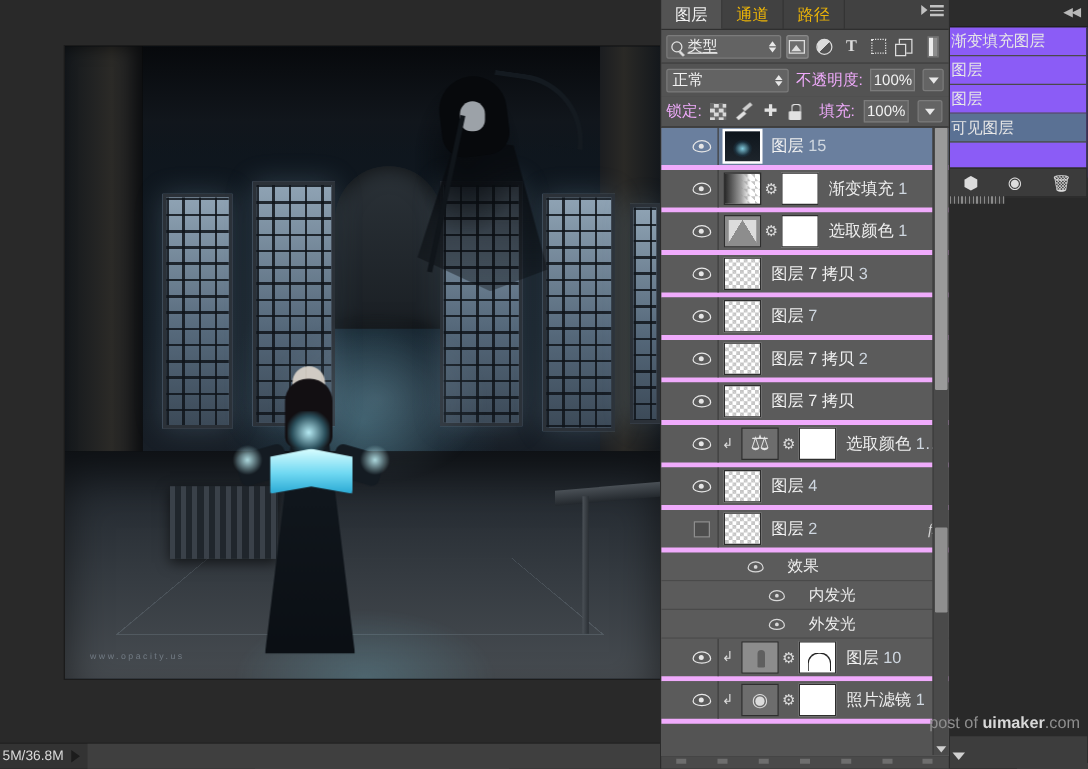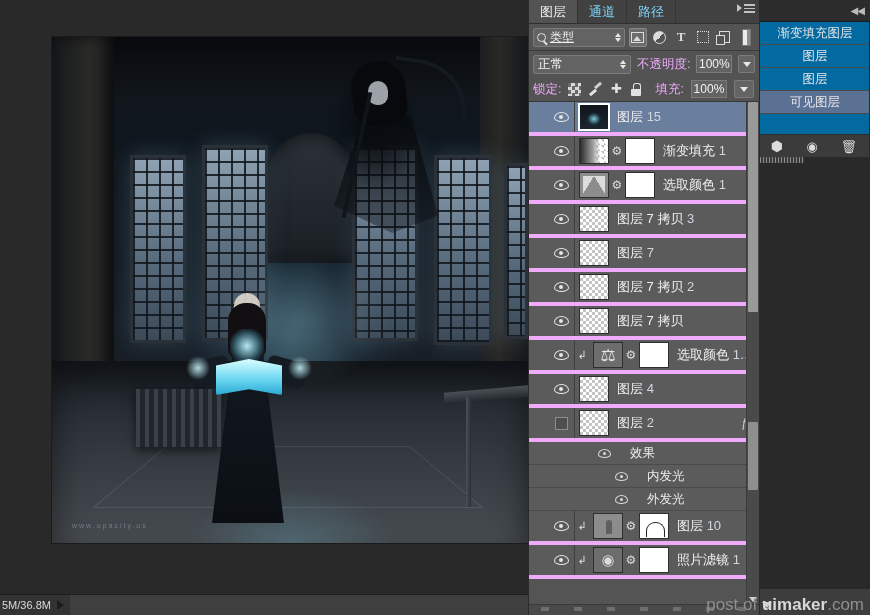--- a/index.html
+++ b/index.html
@@ -136,23 +136,22 @@
     display:flex; align-items:center;
   }
   #status-text { padding-left:2px; color:#d9d9d9; font-size:11px; }
   #status-arrow { margin-left:6px; width:0;height:0;
     border-left:7px solid #1c1c1c; border-top:5px solid transparent; border-bottom:5px solid transparent; }
   #status-well { flex:1; height:21px; background:#3f3f3f; margin-left:6px; }
 
   
   #bg-menu {
     position:absolute; left:758px; top:22px; width:112px; height:120px;
-    background:#0369a1; border:1px solid #2a2a2a; border-top:none;
+    background:#8b5cf6; border:1px solid #2a2a2a; border-top:none;
     overflow:hidden;
-    text-align:center;
   }
   .bg-menu-item {
     height:23px; line-height:23px; padding-left:2px; white-space:nowrap;
     color:#e6e6e6; font-size:12.5px; border-bottom:1px solid #4a4a4a;
     overflow:hidden;
   }
   .bg-menu-item.sel { background:#5a7194; }
 
   #bg-panel-btns {
     position:absolute; left:758px; top:134px; width:112px; height:24px;
@@ -183,21 +182,21 @@
     border-left:1px solid #2b2b2b; border-right:1px solid #2b2b2b;
     display:flex; flex-direction:column;
     overflow:hidden;
   }
   
   #panel-tabs {
     height:24px; background:#414141; display:flex; align-items:stretch;
     border-bottom:1px solid #2f2f2f; position:relative;
   }
   .panel-tab {
-    padding:0 11px; display:flex; align-items:center; font-size:13px; color:#7dd3fc;
+    padding:0 11px; display:flex; align-items:center; font-size:13px; color:#eab308;
     border-right:1px solid #343434; cursor:default;
   }
   .panel-tab.active { background:#535353; color:#f1f1f1; }
   #panel-menu-btn {
     position:absolute; right:4px; top:4px; display:flex; align-items:center; gap:2px;
   }
   .pm-tri { width:0;height:0;border-left:5px solid #c2c2c2;border-top:4px solid transparent;border-bottom:4px solid transparent; }
   .pm-lines { display:flex; flex-direction:column; gap:2px; }
   .pm-lines i { display:block; width:11px; height:1.5px; background:#c2c2c2; }
 
@@ -385,21 +384,21 @@
   .sc-arrow-up { top:2px; border-bottom:5px solid #cfcfcf; }
   .sc-arrow-dn { bottom:2px; border-top:5px solid #cfcfcf; }
 
   #panel-footer {
     height:11px; background:#4a4a4a; border-top:1px solid #3a3a3a;
     display:flex; align-items:flex-start; justify-content:space-around; overflow:hidden;
   }
   #panel-footer span { display:block; width:8px; height:4px; background:#6e6e6e; margin-top:2px; }
 
   .watermark-ui {
-    position:absolute; right:6px; bottom:0; font-size:17px; color:#8e8e8e;
+    position:absolute; right:6px; bottom:30px; font-size:13px; color:#8e8e8e;
     z-index:50;
   }
   .watermark-ui b { color:#d8d8d8; }
   #bottom-bg {
     position:absolute; left:758px; bottom:0; width:112px; height:26px; background:#3d3d3d;
   }
   #bottom-bg-tri {
     position:absolute; left:762px; bottom:7px; width:0;height:0;
     border-left:5px solid transparent;border-right:5px solid transparent;border-top:6px solid #d0d0d0;
   }

